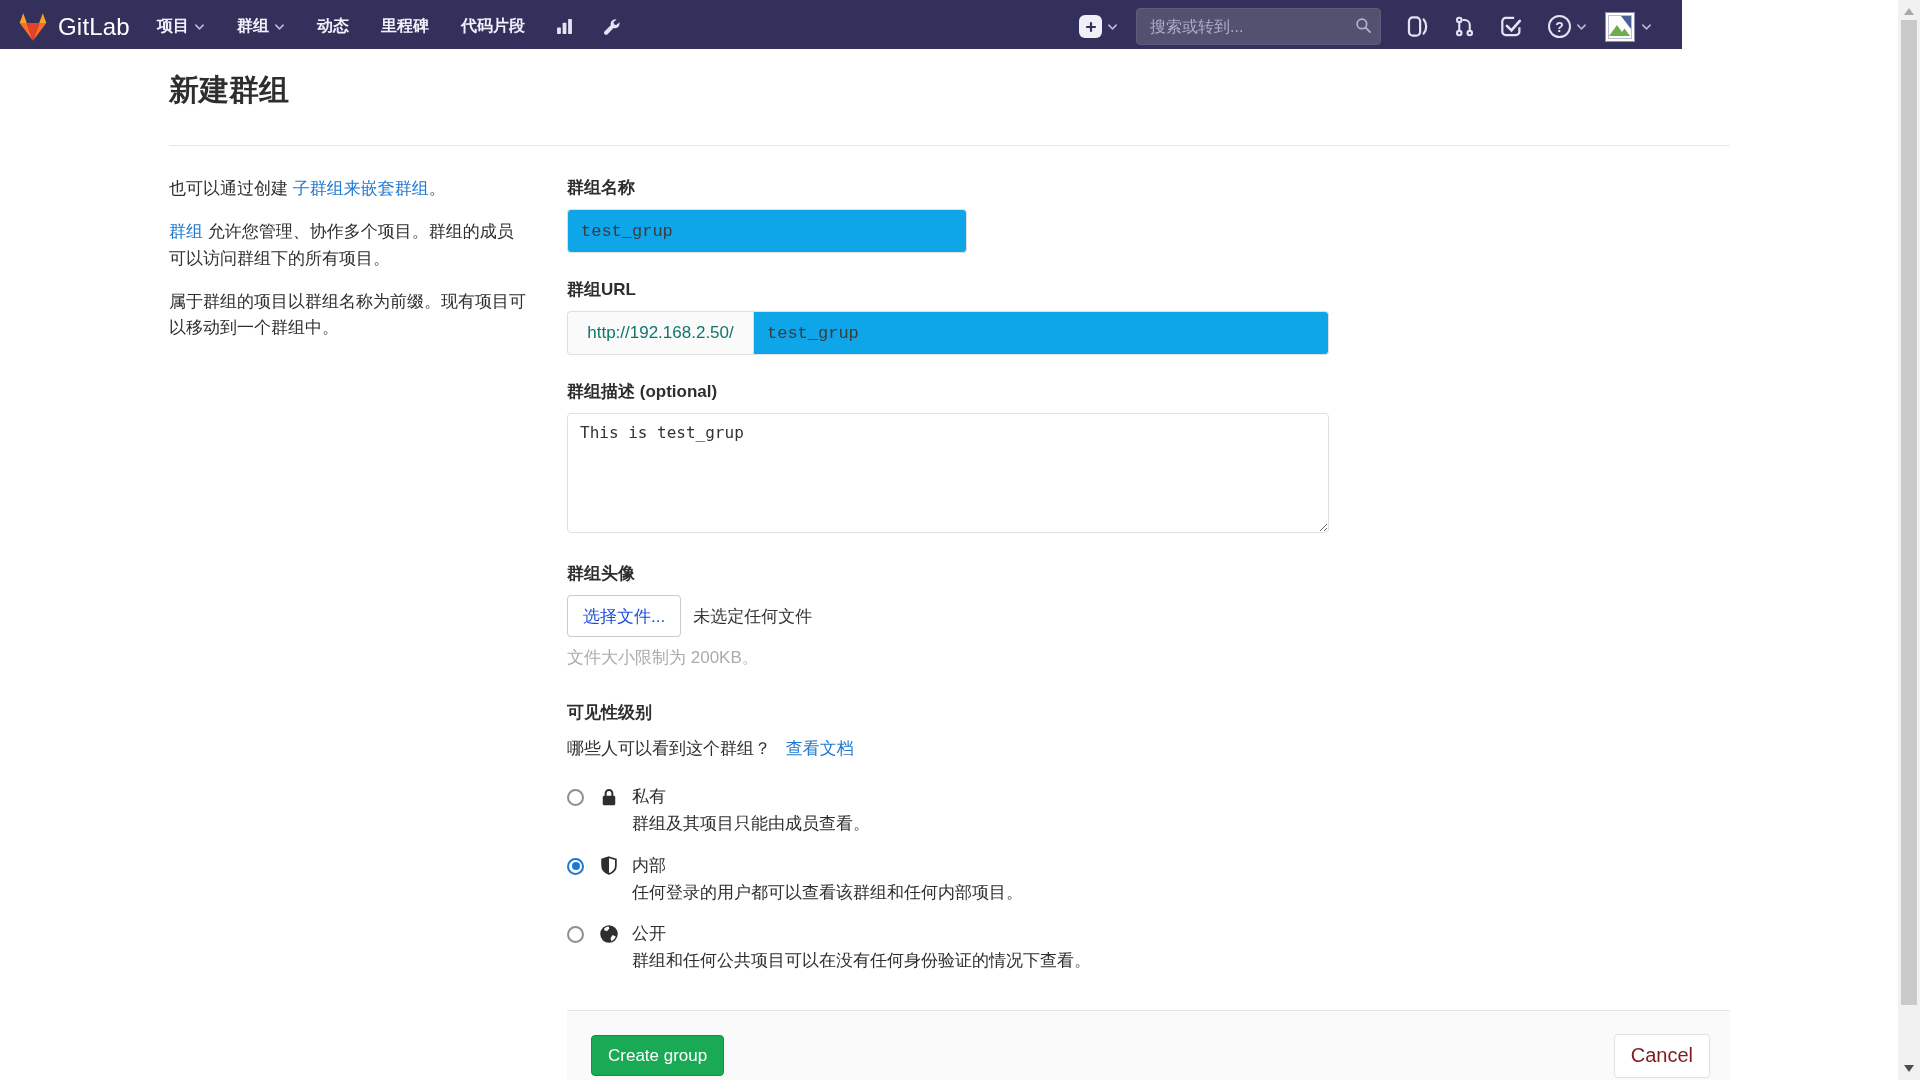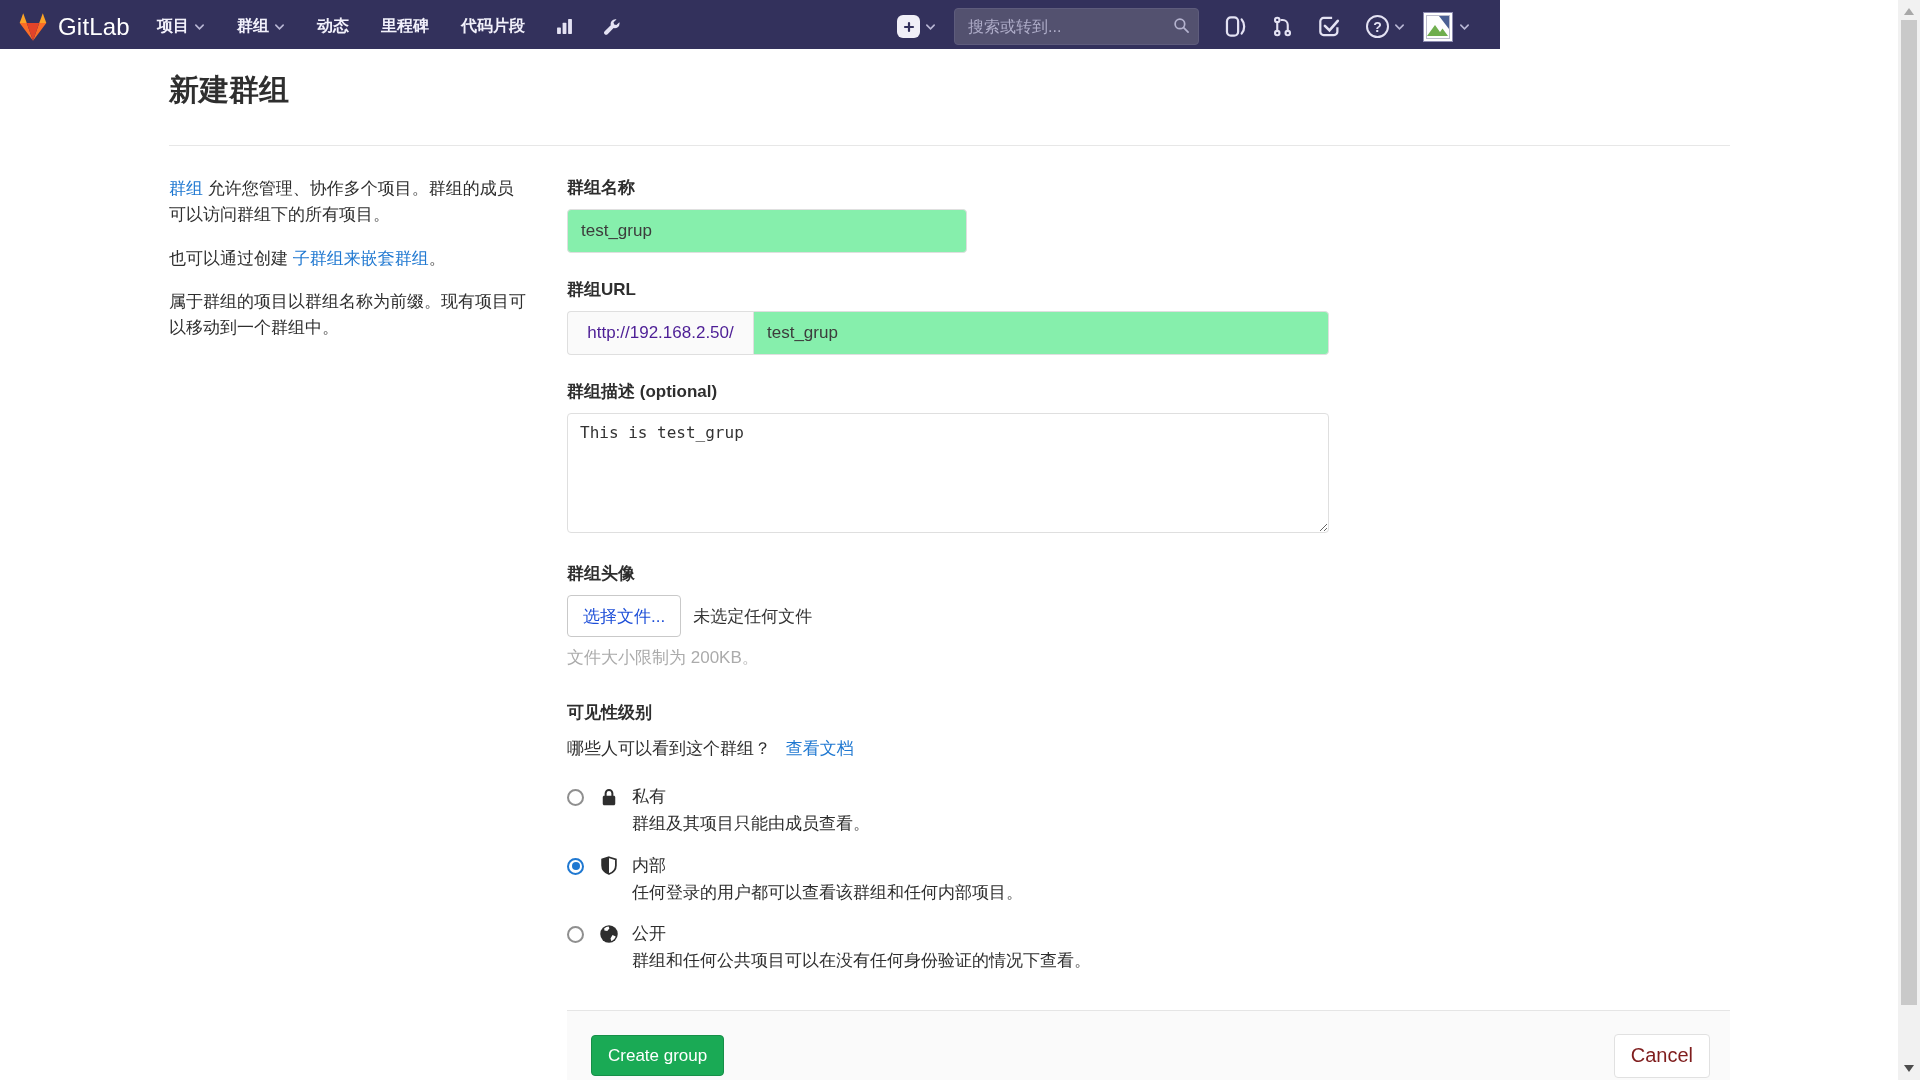--- a/index.html
+++ b/index.html
@@ -1,21 +1,21 @@
 <!DOCTYPE html>
 <html><head>
 <meta charset="utf-8">
 <style>
   * { margin:0; padding:0; box-sizing:border-box; }
   html,body { width:1920px; height:1080px; overflow:hidden; background:#fff;
               font-family:"Liberation Sans","DejaVu Sans",sans-serif; color:#2e2e2e; }
 
   
   .navbar { height:49px; background:#33315c; display:flex; align-items:center;
-            padding:4px 30px 0 17px; width:1500px; }
+            padding:4px 30px 0 17px; width:1682px; }
   .nav-left { display:flex; align-items:center; }
   .logo { display:flex; align-items:center; gap:9px; cursor:pointer; text-decoration:none; }
   .logo-text { color:#fff; font-size:24px; font-weight:500; letter-spacing:.2px; }
   .nav-menu { display:flex; align-items:center; margin-left:14px;gap:6px; }
   .nav-item { display:flex; align-items:center; gap:5px; padding:0 13px; height:49px;
               color:#f2f1fb; font-size:16px; font-weight:600; text-decoration:none; cursor:pointer; }
   .nav-item svg.chev { color:#b8b6d4; }
   .nav-icon-item { padding:0 12px; color:#e4e2f3; }
   .nav-right { margin-left:auto; display:flex; align-items:center; gap:10px; }
   .plus-wrap { display:flex; align-items:center; gap:5px; cursor:pointer; }
@@ -41,26 +41,26 @@
   .page-header h1 { font-size:30px; font-weight:700; color:#2e2e2e; }
   .columns { display:flex; padding-top:30px; }
   .side-col { width:358px; margin-right:40px; font-size:17px; line-height:1.55; }
   .side-col p { margin-bottom:17px; }
   a.blue { color:#1f78d1; text-decoration:none; cursor:pointer; }
 
   .form-col { flex:1; }
   .form-group { margin-bottom:25px; }
   .form-label { display:block; font-size:17px; font-weight:700; margin-bottom:10px; }
   .text-input { height:44px; border:1px solid #dfdfdf; border-radius:4px; font-size:17px;
-                color:#3c3c3c; padding:0 13px; font-family:Liberation Sans, sans-serif; background:#86efac; }
+                color:#3c3c3c; padding:0 13px; font-family:Liberation Mono, monospace; background:#0ea5e9; }
   .name-input { width:400px; }
   .input-group { display:flex; width:762px; }
   .input-addon { width:186px; background:#fafafa; border:1px solid #dfdfdf;
                  border-right:0; border-radius:4px 0 0 4px; display:flex; align-items:center;
-                 justify-content:center; font-size:17px; color:#4c1d95; }
+                 justify-content:center; font-size:17px; color:#0f766e; }
   .input-group .text-input { flex:1; border-radius:0 4px 4px 0; }
   textarea.desc { width:762px; height:120px; border:1px solid #dfdfdf; border-radius:4px;
                   padding:9px 12px; font-family:"DejaVu Sans Mono","Liberation Mono",monospace;
                   font-size:16px; color:#333; resize:vertical; }
   .file-row { display:flex; align-items:center; gap:12px; }
   .file-btn { height:42px; padding:0 15px; background:#fff; border:1px solid #c9c9c9;
               border-radius:4px; font-size:17px; color:#1d4ed8; cursor:pointer; font-family:inherit; }
   .file-none { font-size:17px; color:#333; }
   .hint { margin-top:9px; font-size:17px; color:#ababab; }
 
@@ -207,24 +207,24 @@
 </header>
 
 <main class="container">
   <div class="page-header">
     <h1>新建群组</h1>
   </div>
 
   <div class="columns">
     <aside class="side-col">
       <p>
-        <a class="blue">群组</a><span> 允许您管理、协作多个项目。群组的成员可以访问群组下的所有项目。</span>
+        <span>也可以通过创建 </span><a class="blue">子群组来嵌套群组</a><span>。</span>
       </p>
       <p>
-        <span>也可以通过创建 </span><a class="blue">子群组来嵌套群组</a><span>。</span>
+        <a class="blue">群组</a><span> 允许您管理、协作多个项目。群组的成员可以访问群组下的所有项目。</span>
       </p>
       <p>属于群组的项目以群组名称为前缀。现有项目可以移动到一个群组中。</p>
     </aside>
 
     <section class="form-col">
 
       <div class="form-group">
         <label class="form-label">群组名称</label>
         <input class="text-input name-input" type="text" value="test_grup" style="">
       </div>

